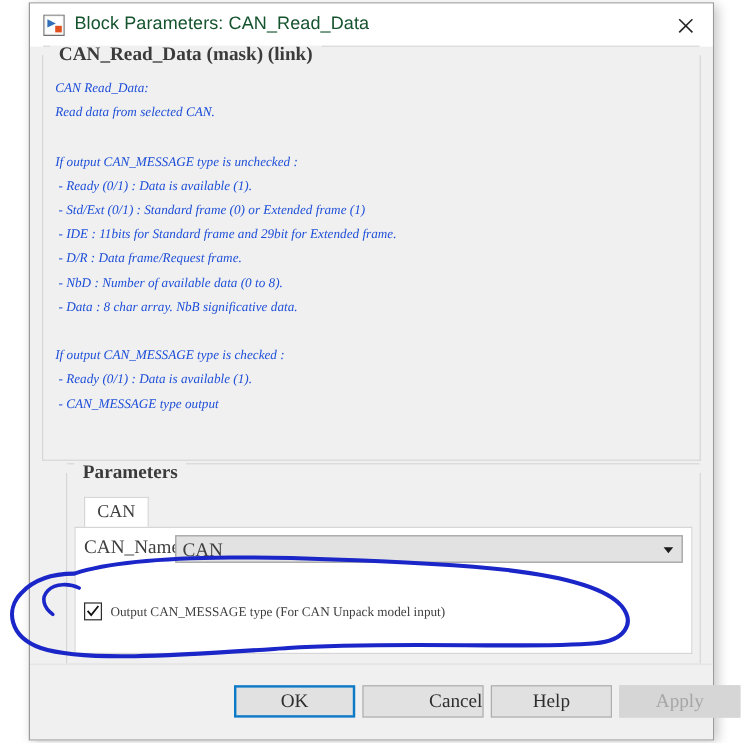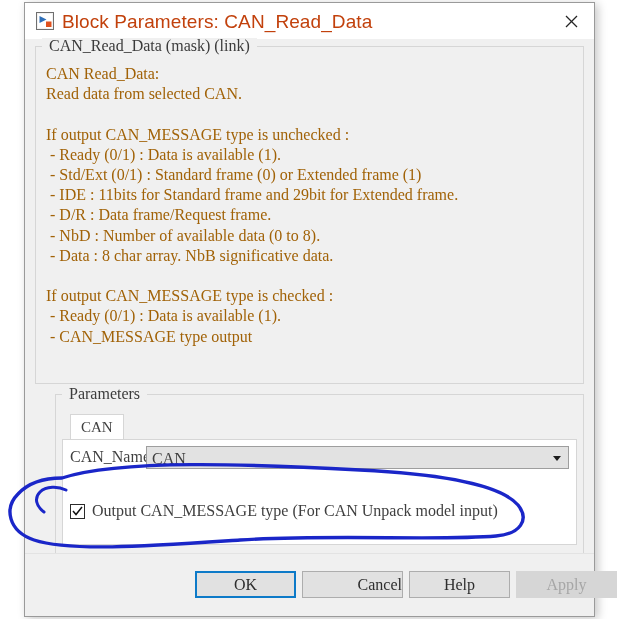--- a/index.html
+++ b/index.html
@@ -46,22 +46,22 @@
     left: 11px;
     top: 9px;
     width: 18px;
     height: 18px;
   }
   .title-text {
     position: absolute;
     left: 37px;
     top: 8px;
     font-family: "Liberation Sans", sans-serif;
-    font-size: 19px;
-    color: #c2410c;
+    font-size: 15px;
+    color: #14532d;
     white-space: nowrap;
     letter-spacing: 0.1px;
   }
   .close-btn {
     position: absolute;
     right: 0; top: 0;
     width: 46px;
     height: 36px;
     display: flex;
     align-items: center;
@@ -92,21 +92,22 @@
     box-sizing: border-box;
     background: #f0f0f0;
   }
   .desc-legend-row {
     position: absolute;
     left: 0;
     top: -8px;
     width: 100%;
     height: 16px;
     display: flex;
-    align-items: center;
+    align-items: flex-start;
+    font-weight: bold;
   }
   .legend-stub {
     width: 6px;
     height: 1px;
     background: #d6d6d6;
   }
   .legend-label {
     font-size: 16px;
     color: #3b3b3b;
     padding: 0 7px;
@@ -118,25 +119,26 @@
     flex: 1;
     height: 1px;
     background: #d6d6d6;
   }
   .desc-body {
     position: absolute;
     left: 10px;
     top: 18px;
     right: 8px;
     bottom: 6px;
-    font-size: 16px;
+    font-size: 11px;
     line-height: 20.2px;
-    color: #a16207;
+    color: #1d4ed8;
     white-space: pre-wrap;
     overflow: hidden;
+    font-style: italic;
   }
 
   
   .param-group {
     position: absolute;
     left: 10px;
     top: 355px;
     right: 10px;
     height: 160px;
     border: 1px solid #d6d6d6;
@@ -264,21 +266,21 @@
     box-sizing: border-box;
     position: relative;
     flex: none;
   }
   .checkbox svg {
     position: absolute;
     left: 1px;
     top: 1px;
   }
   .check-label {
-    font-size: 16px;
+    font-size: 11px;
     color: #3f3f3f;
     margin-left: 7px;
     white-space: nowrap;
   }
 
   
   .buttonbar {
     position: absolute;
     left: 0;
     right: 0;

